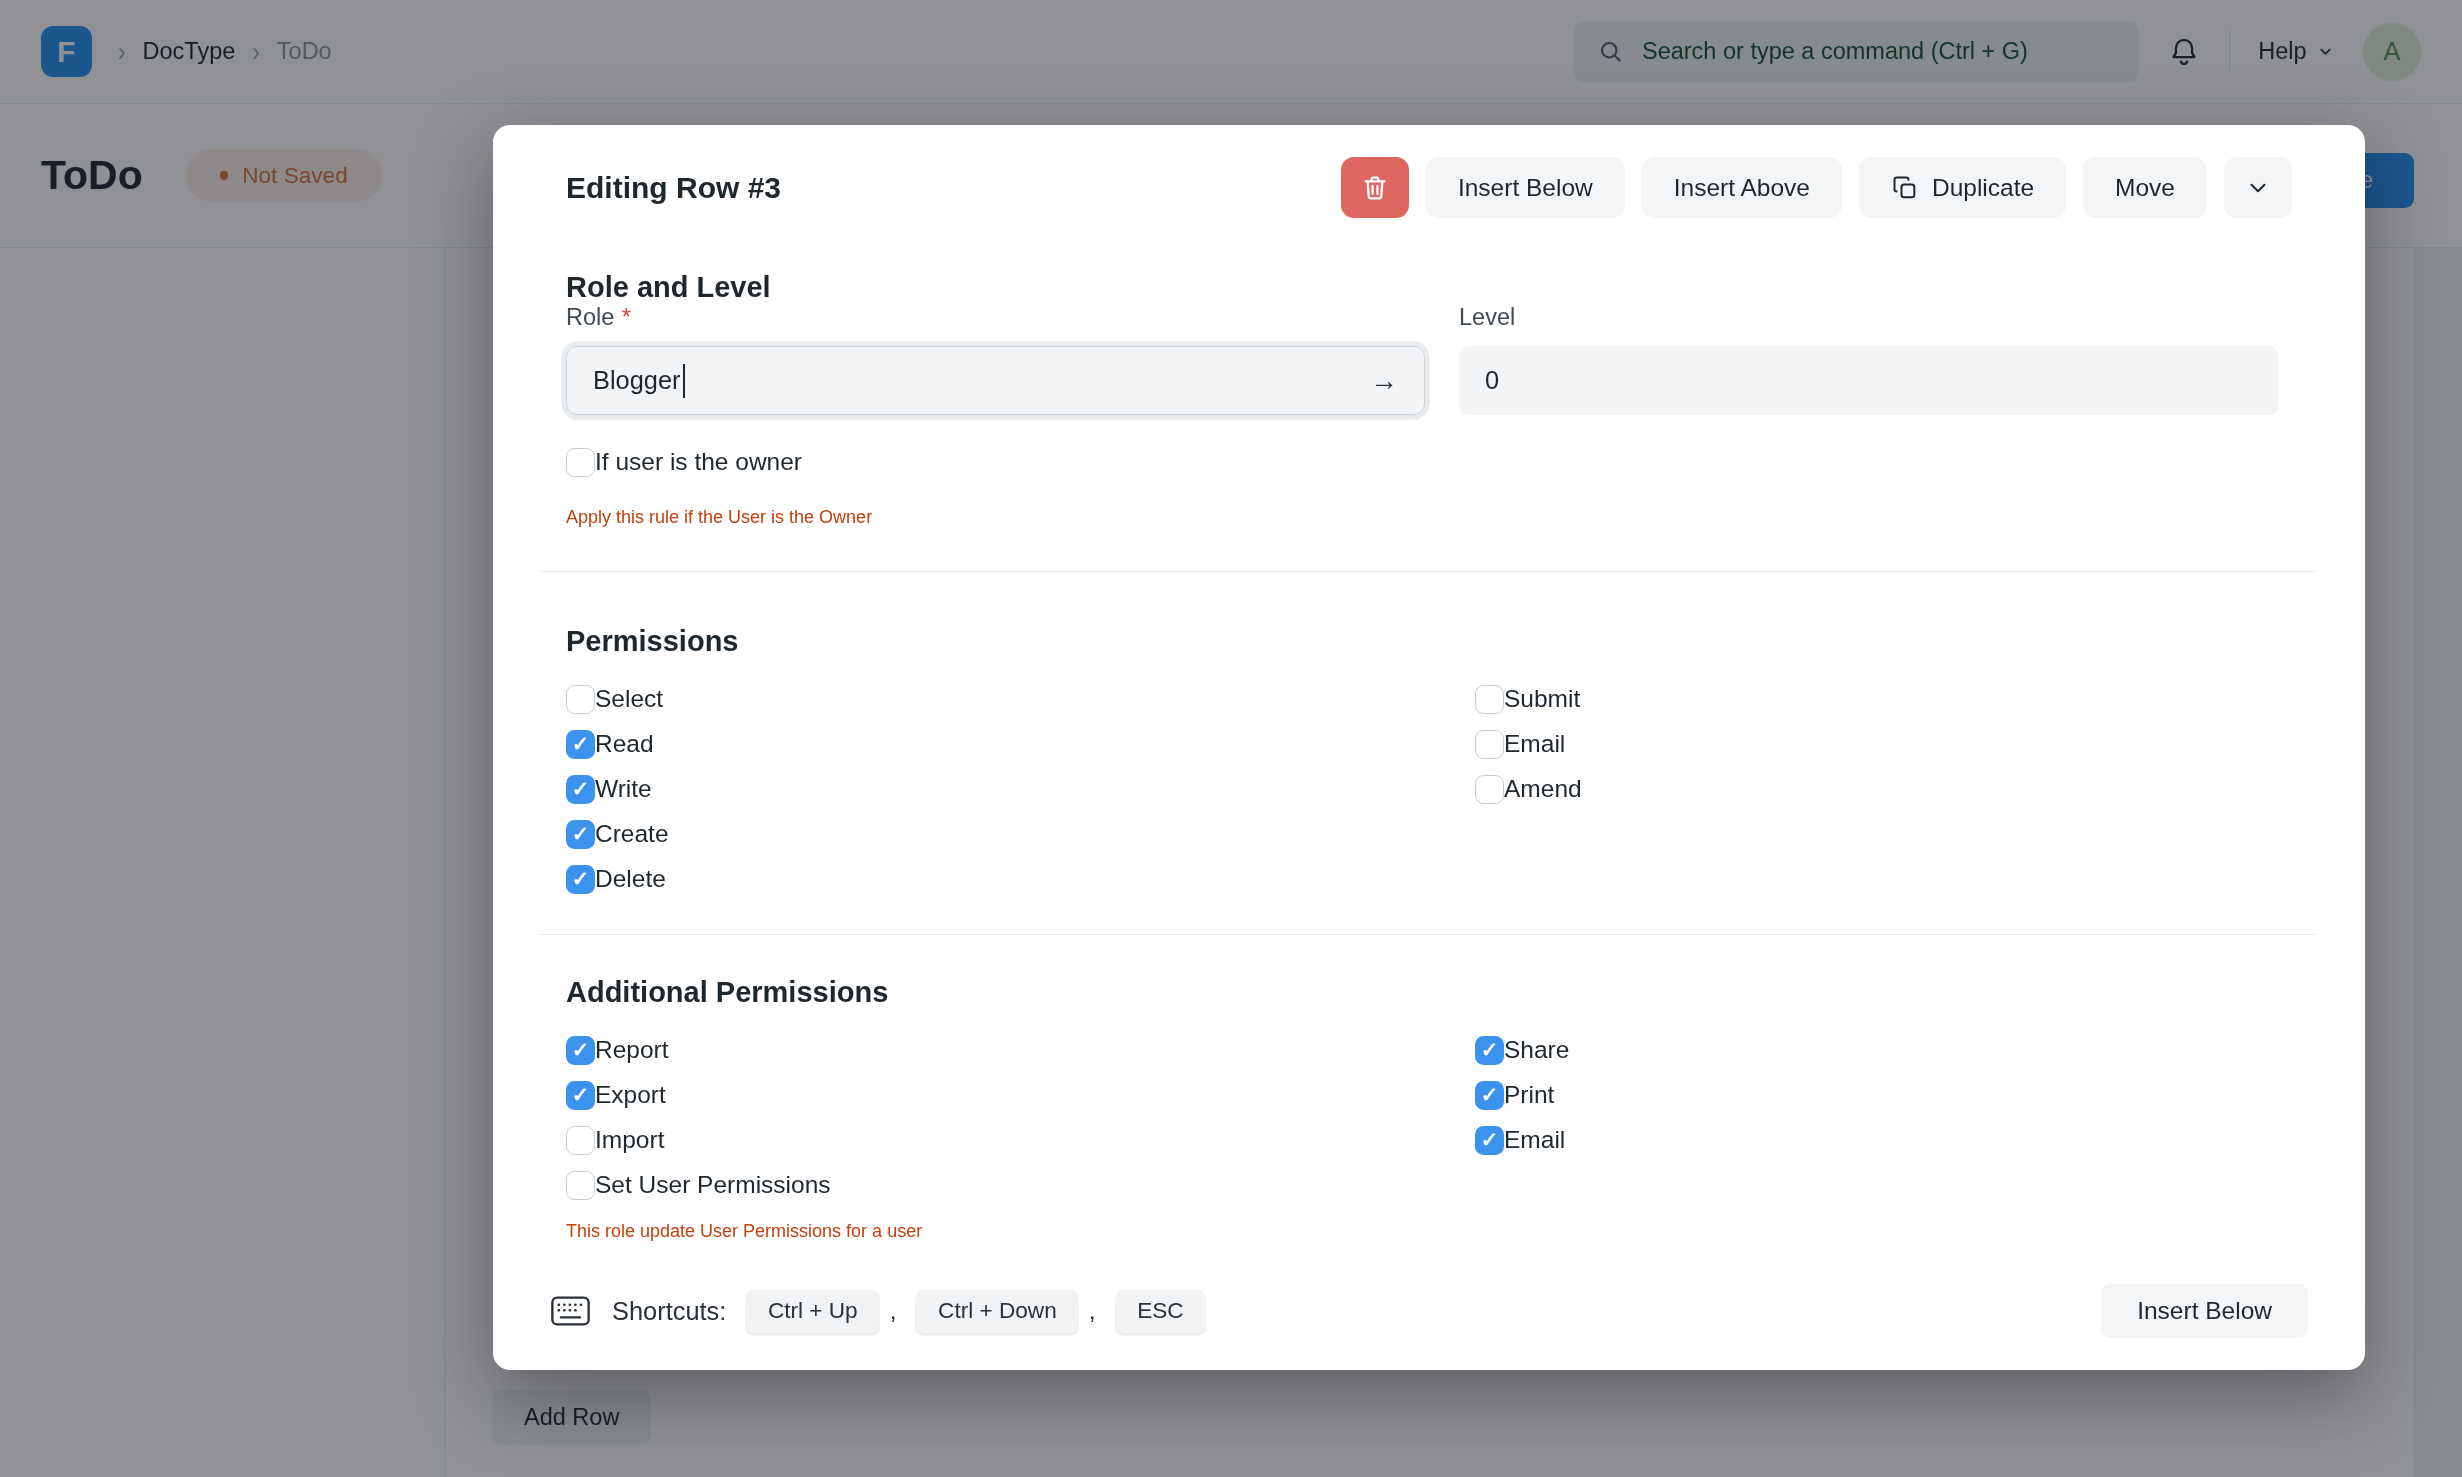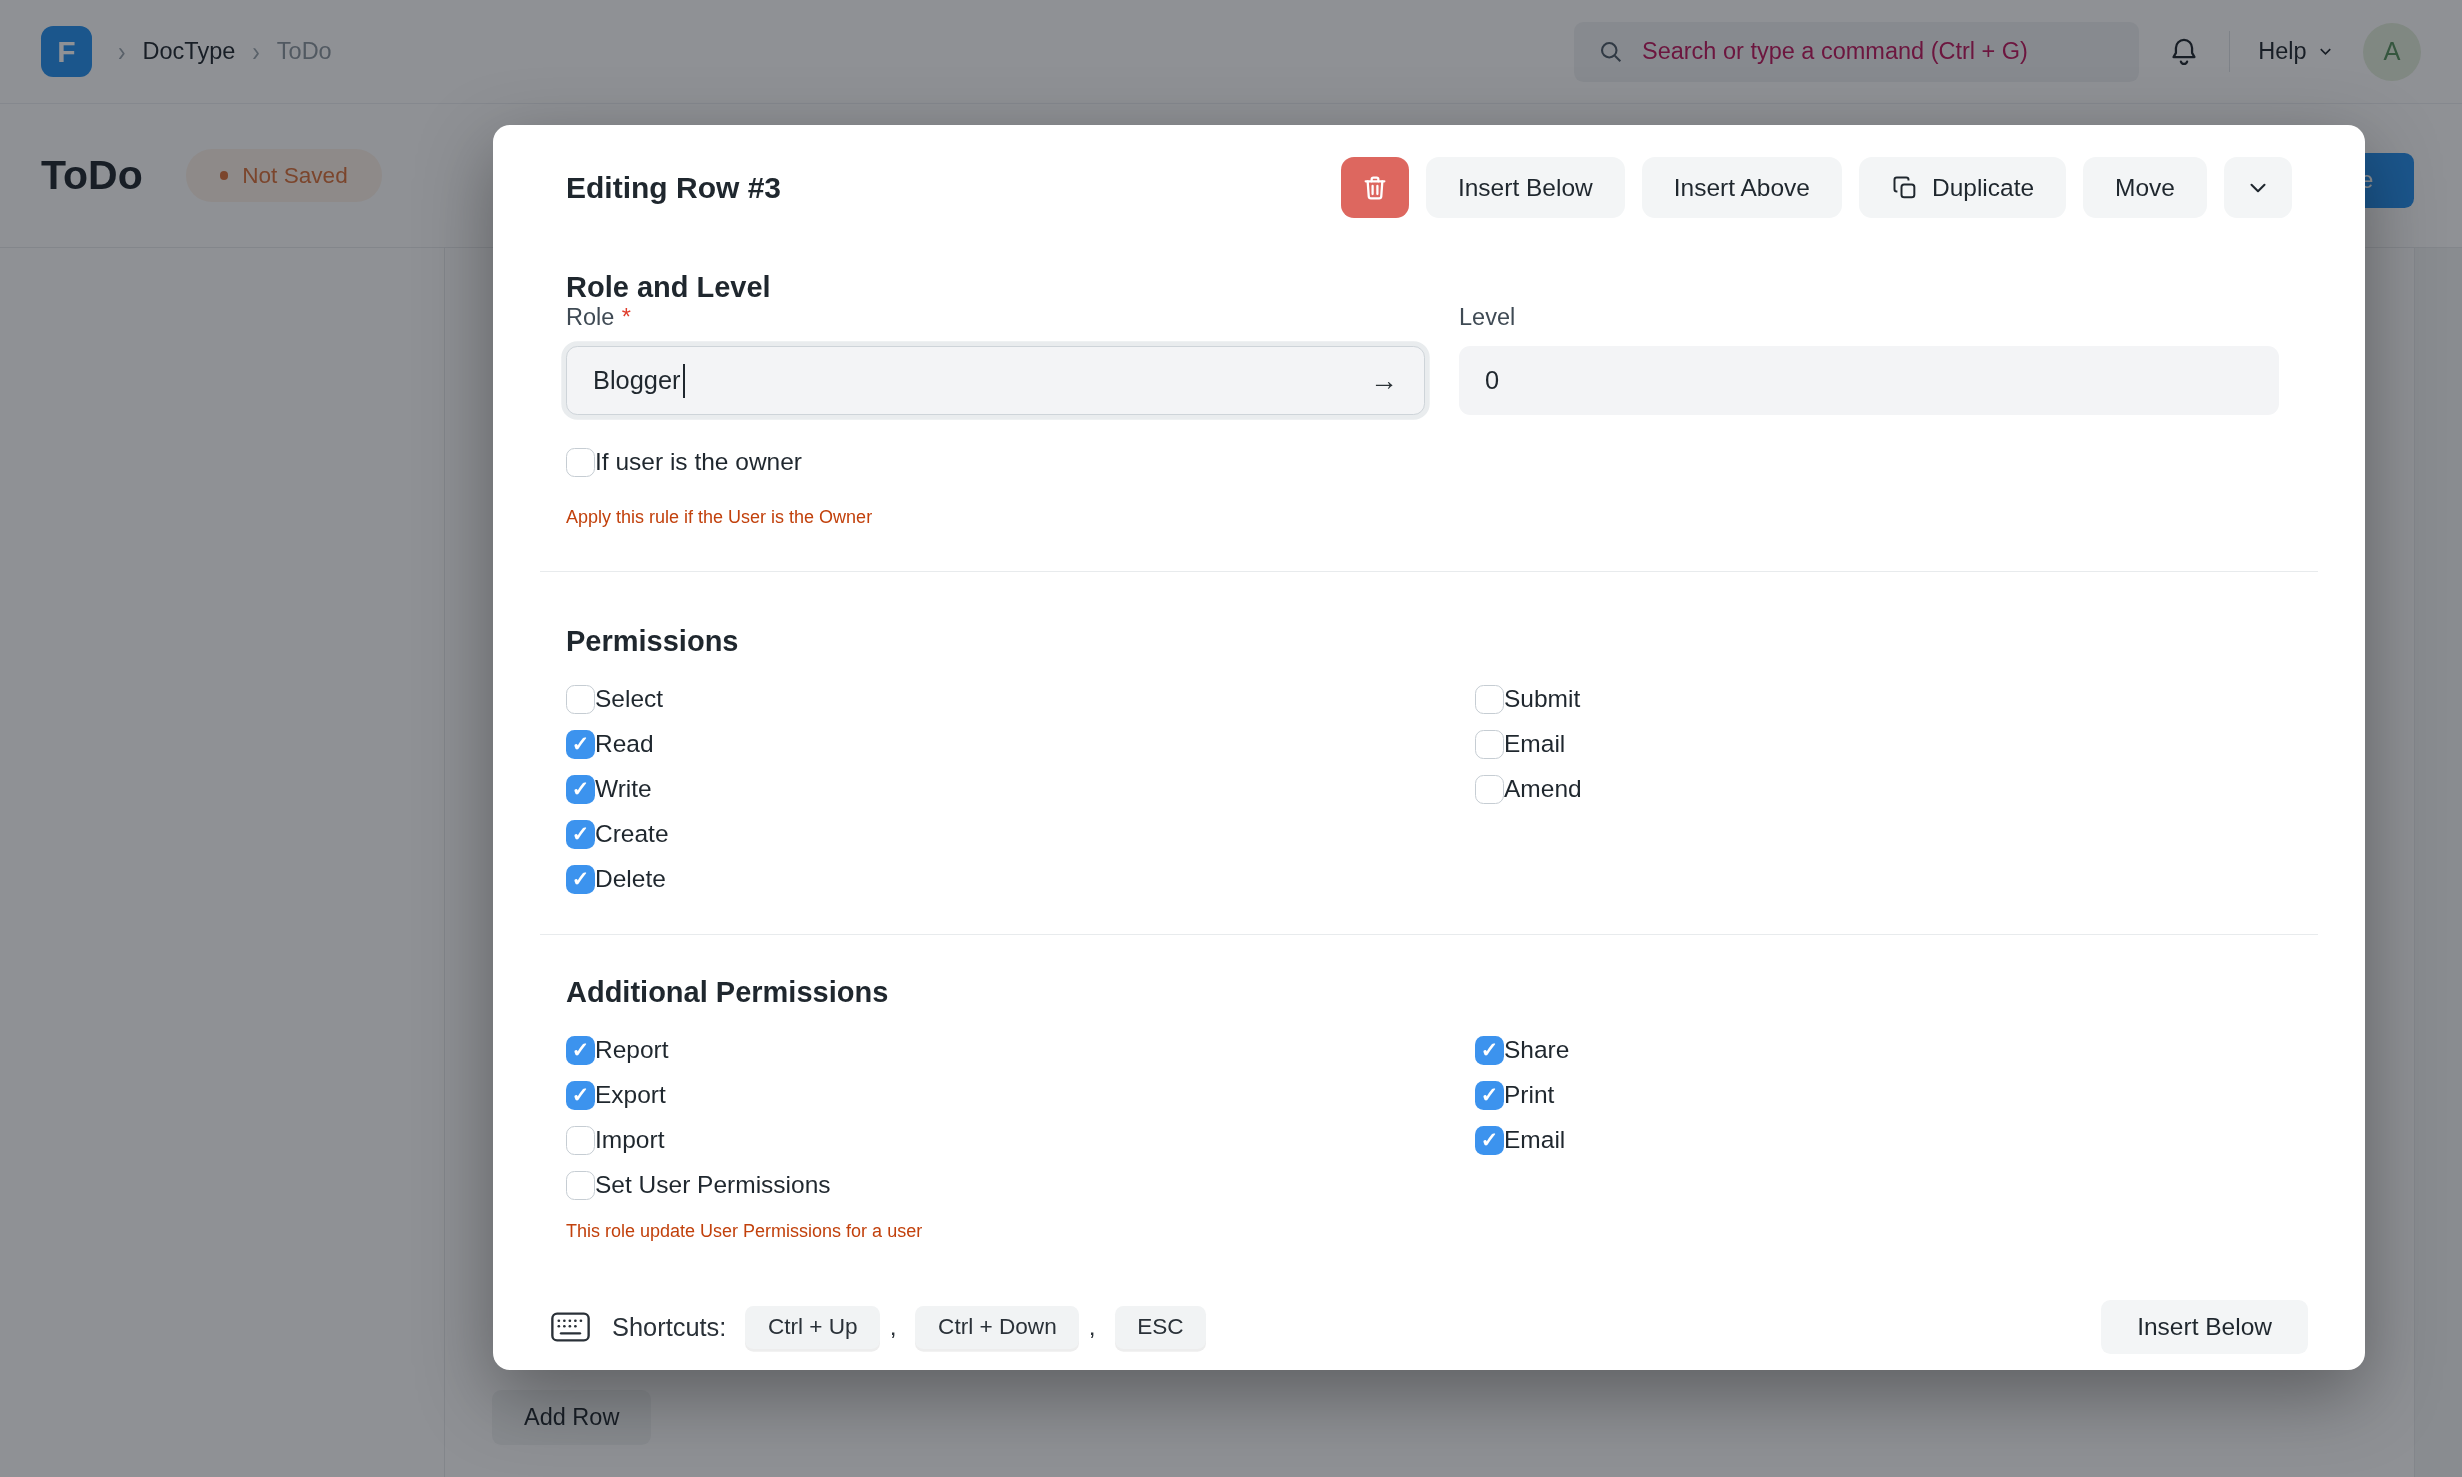--- a/index.html
+++ b/index.html
@@ -12,21 +12,21 @@
           padding:0 41px;box-sizing:border-box;}
   .logo{width:51px;height:51px;border-radius:12.2px;background:#2490ef;color:#fff;
         display:flex;align-items:center;justify-content:center;font-size:30px;font-weight:700;}
   .breadcrumb{display:flex;align-items:center;gap:17px;margin-left:26px;font-size:23.5px;}
   .crumb-sep{color:#9aa4ad;font-size:22.6px;transform:scaleY(1.25);}
   .crumb-first{color:#1f272e;}
   .crumb-last{color:#8b959e;}
   .nav-right{margin-left:auto;display:flex;align-items:center;gap:28px;}
   .search{width:565px;height:60px;border-radius:9.4px;background:#f0f2f4;display:flex;
           align-items:center;gap:17px;padding:0 22.6px;box-sizing:border-box;}
-  .search-placeholder{color:#be185d;font-size:23.5px;white-space:nowrap;}
+  .search-placeholder{color:#14532d;font-size:23.5px;white-space:nowrap;}
   .nav-divider{width:0.9px;height:41px;background:#dfe3e6;}
   .help{display:flex;align-items:center;gap:9.4px;font-size:23.5px;color:#1f272e;}
   .avatar{width:58px;height:58px;border-radius:50%;background:#e3eedb;color:#55905c;
           font-size:25.4px;display:flex;align-items:center;justify-content:center;}
 
   .page-header{position:absolute;top:104px;left:0;right:0;height:144px;background:#fff;
                border-bottom:0.9px solid #e8ebed;display:flex;align-items:center;padding:0 41px;box-sizing:border-box;}
   .page-title{font-size:41px;font-weight:700;}
   .status-badge{margin-left:43px;height:53px;border-radius:26px;background:#fdf2e9;
                 display:flex;align-items:center;gap:14px;padding:0 34px;color:#d9703a;font-size:22.6px;}
@@ -70,21 +70,21 @@
             box-sizing:border-box;flex:none;display:flex;align-items:center;justify-content:center;}
   .checkbox.checked{background:#3c93ee;border:none;color:#fff;font-size:21px;font-weight:700;}
   .check-label{font-size:24.5px;color:#1f272e;}
   .owner-row{margin-top:24.5px;}
   .help-text{margin-top:22.6px;font-size:18px;color:#c2410c;}
   .divider{height:0.9px;background:#e8ebed;margin:43px -26px 0 -26px;}
   .check-cols{display:flex;margin-top:19px;}
   .check-col-left{width:909px;}
   .check-col-right{flex:1;text-align:right;}
 
-  .modal-footer{position:absolute;left:57px;right:57px;bottom:16px;display:flex;align-items:center;}
+  .modal-footer{position:absolute;left:57px;right:57px;bottom:32px;display:flex;align-items:center;}
   .shortcuts-label{margin-left:21px;font-size:25.4px;color:#2a3138;}
   .kbd{margin-left:19px;height:43px;padding:0 22.6px;border-radius:8.5px;background:#f1f3f4;
        font-size:22.6px;color:#2a3138;display:flex;align-items:center;box-shadow:0 2.8px 0 rgba(0,0,0,0.07);}
   .kbd-comma{margin-left:9.4px;font-size:24.5px;color:#2a3138;}
   .footer-insert{margin-left:auto;height:54px;padding:0 36px;border-radius:9.4px;background:#f3f5f6;
                  font-size:24.5px;display:flex;align-items:center;}
 
   svg{display:block;}
 </style>
 </head>

